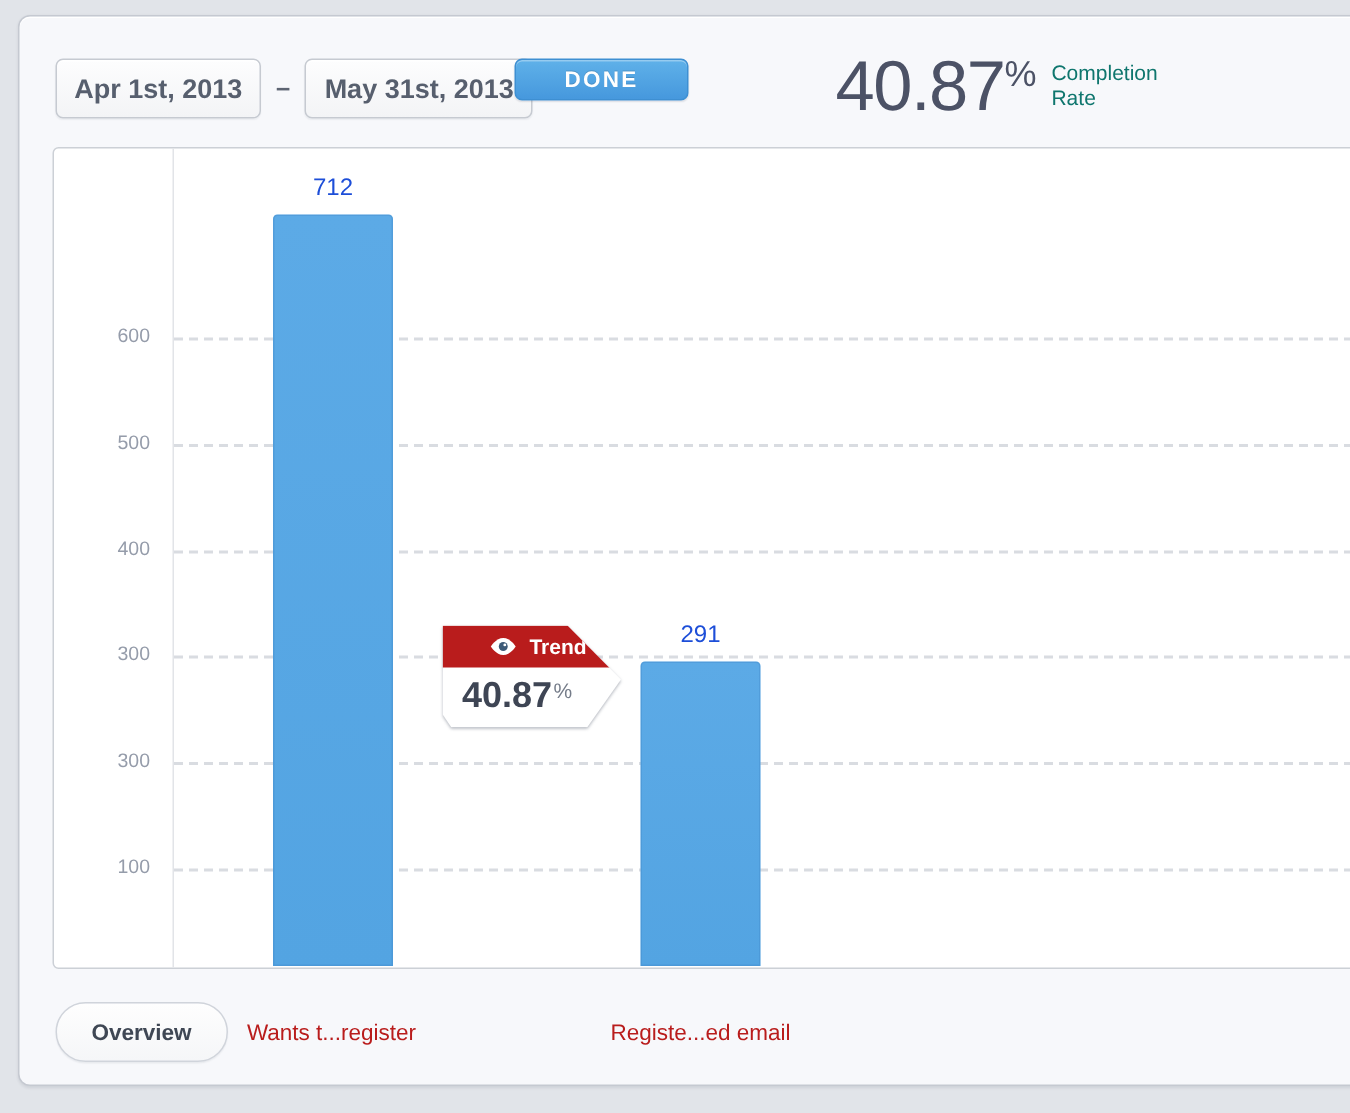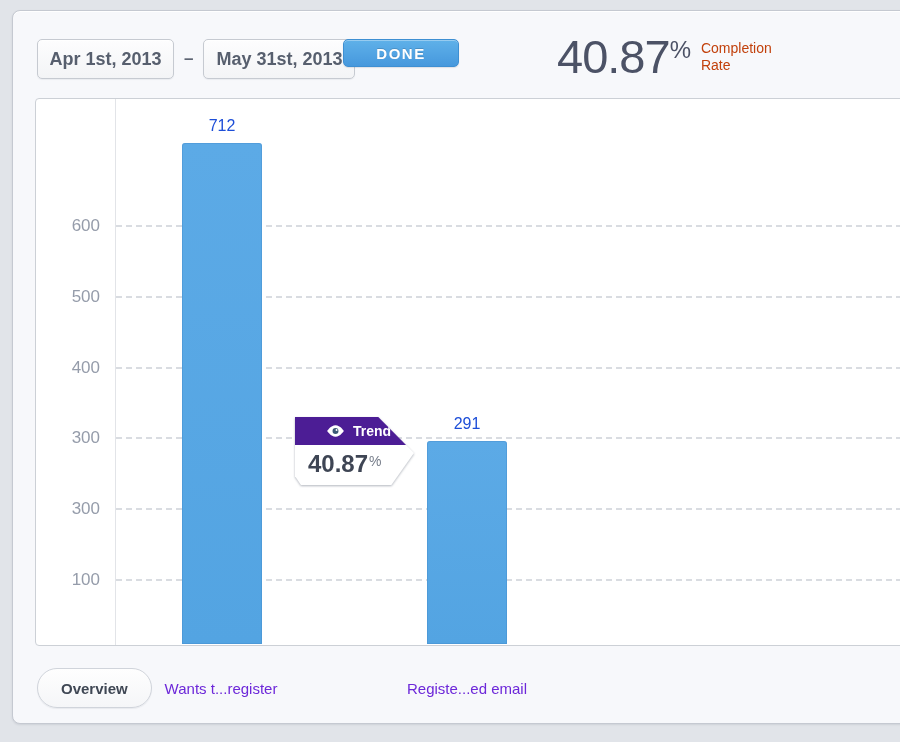--- a/index.html
+++ b/index.html
@@ -40,33 +40,33 @@
     border:1px solid #3e8fd2; border-radius:5px;
     color:#fff; font-size:15px; font-weight:bold; letter-spacing:1.5px;
     text-shadow:0 -1px 0 rgba(0,0,0,.15);
     box-shadow:inset 0 1px 0 rgba(255,255,255,.35), 0 1px 1px rgba(40,50,70,.12);
     cursor:pointer;
   }
 
   .completion { position:absolute; left:544px; top:22px; display:flex; align-items:flex-start; }
   .comp-value { font-size:47px; font-weight:500; color:#4c5266; letter-spacing:-1px; line-height:48px; }
   .comp-unit  { font-size:24px; font-weight:500; color:#4c5266; margin-top:3px; }
-  .comp-label { font-size:14px; color:#c2410c; line-height:17px; margin:7px 0 0 10px; }
+  .comp-label { font-size:14px; color:#0f766e; line-height:17px; margin:7px 0 0 10px; }
 
   
   .chart {
     position:absolute; left:22px; top:87px; width:908px; height:548px;
     background:#fff; border:1px solid #ccd0d6; border-radius:4px;
   }
   .plot-region { position:absolute; left:0; top:0; right:0; bottom:0; }
   .y-axis-line { position:absolute; left:79px; top:0; bottom:0; width:1px; background:#e2e4e8; }
   .gridline { position:absolute; left:80px; right:0; height:0; border-top:2px dashed #d9dce1; }
   .y-tick-label {
     position:absolute; left:0; width:64px; text-align:right;
-    font-size:17px; color:#959caa;
+    font-size:13px; color:#959caa;
   }
   .bar {
     position:absolute; bottom:1px; width:80px;
     background:linear-gradient(180deg,#61aee8,#53a4e2);
     border-radius:3px 3px 0 0;
     box-shadow:inset 0 0 0 1px rgba(62,136,197,.35);
     cursor:pointer;
   }
   .bar-value-label {
     position:absolute; width:80px; text-align:center;
@@ -74,21 +74,21 @@
   }
 
   
   .tooltip { position:absolute; left:259px; top:318px; width:119px; height:68px;
              filter:drop-shadow(0 1px 1px rgba(60,70,90,.40)); }
   .tooltip-shape {
     width:100%; height:100%; background:#fff;
     clip-path:polygon(0 0, 70% 0, 100% 53%, 81% 100%, 5% 100%, 0 87%);
   }
   .tooltip-header {
-    height:28px; background:#4c1d95;
+    height:28px; background:#b91c1c;
     display:flex; align-items:center; justify-content:center;
     padding-right:22px; gap:7px;
     color:#fff; font-size:14px; font-weight:bold;padding-left:29px;
   }
   .tooltip-body { padding:5px 0 0 13px; }
   .tt-num { font-size:24px; font-weight:bold; color:#3e4554; }
   .tt-pct { font-size:14px; color:#757c89; vertical-align:6px; margin-left:1px; }
   .eye-icon svg { display:block; }
 
   
@@ -96,21 +96,21 @@
     position:absolute; left:24px; top:657px; height:40px; padding:12px 23px;
     display:flex; align-items:center;
     background:linear-gradient(180deg,#fefefe,#f5f6f8);
     border:1px solid #d0d4db; border-radius:22px;
     font-size:15px; font-weight:bold; color:#3f4754;
     box-shadow:0 1px 1px rgba(40,50,70,.07);
     cursor:pointer;
   }
   .stage-label {
     position:absolute; top:669px; transform:translateX(-50%);
-    font-size:15px; color:#6d28d9; white-space:nowrap;text-align:center;
+    font-size:15px; color:#b91c1c; white-space:nowrap;text-align:center;
   }
   .stage-label.s0 { left:208px; }
   .stage-label.s1 { left:454px; }
 </style>
 </head>
 <body>
 
 <div class="panel">
 
   <div class="daterange">

